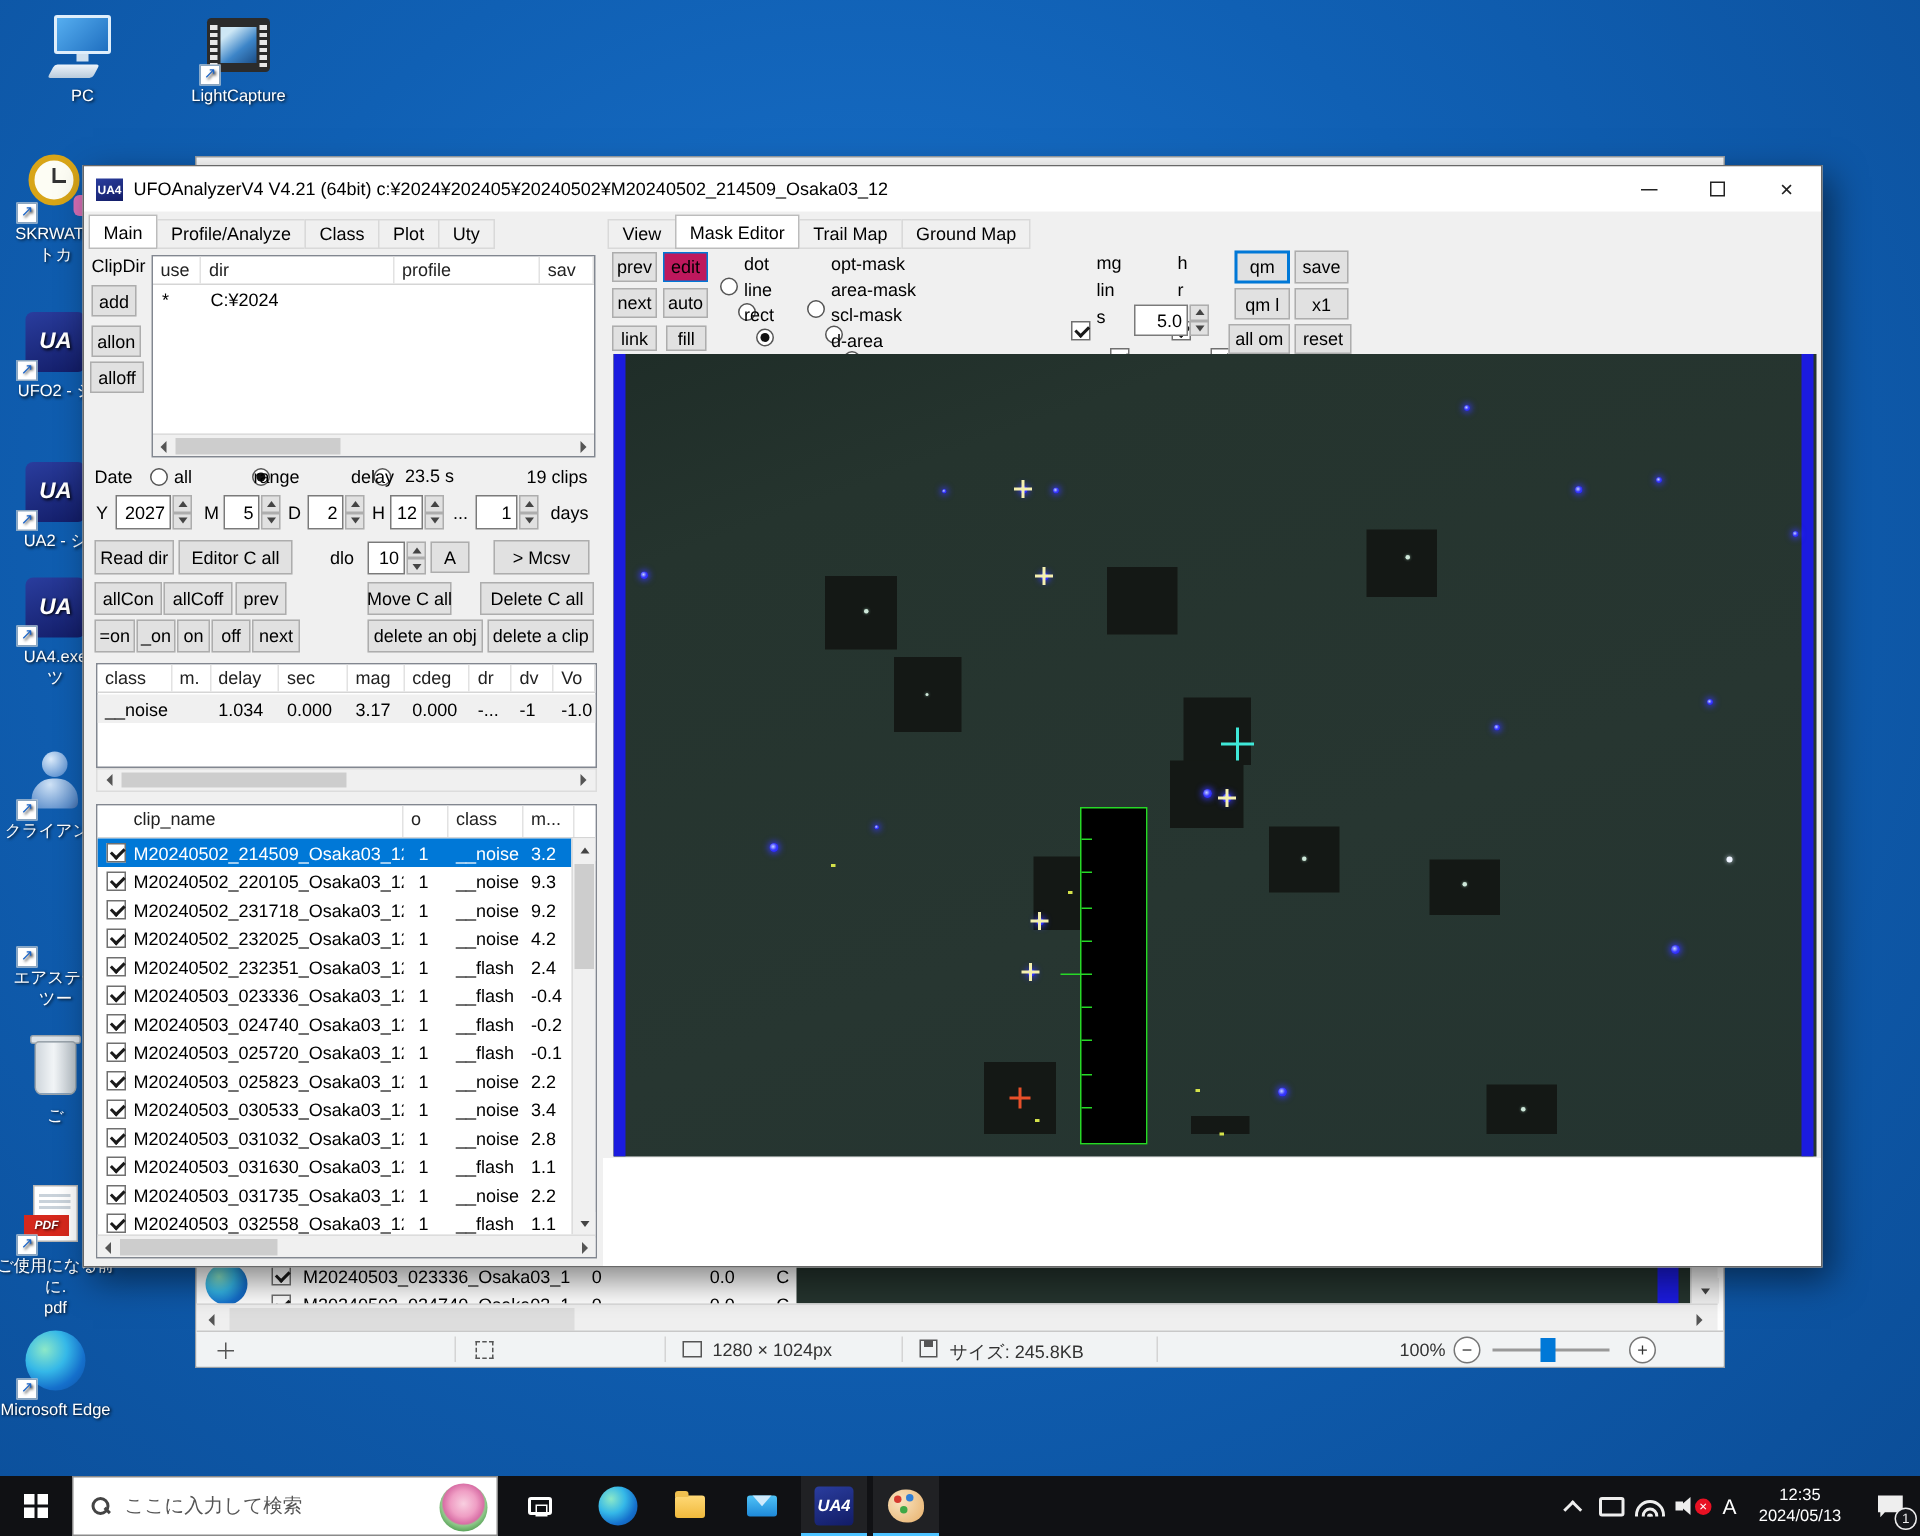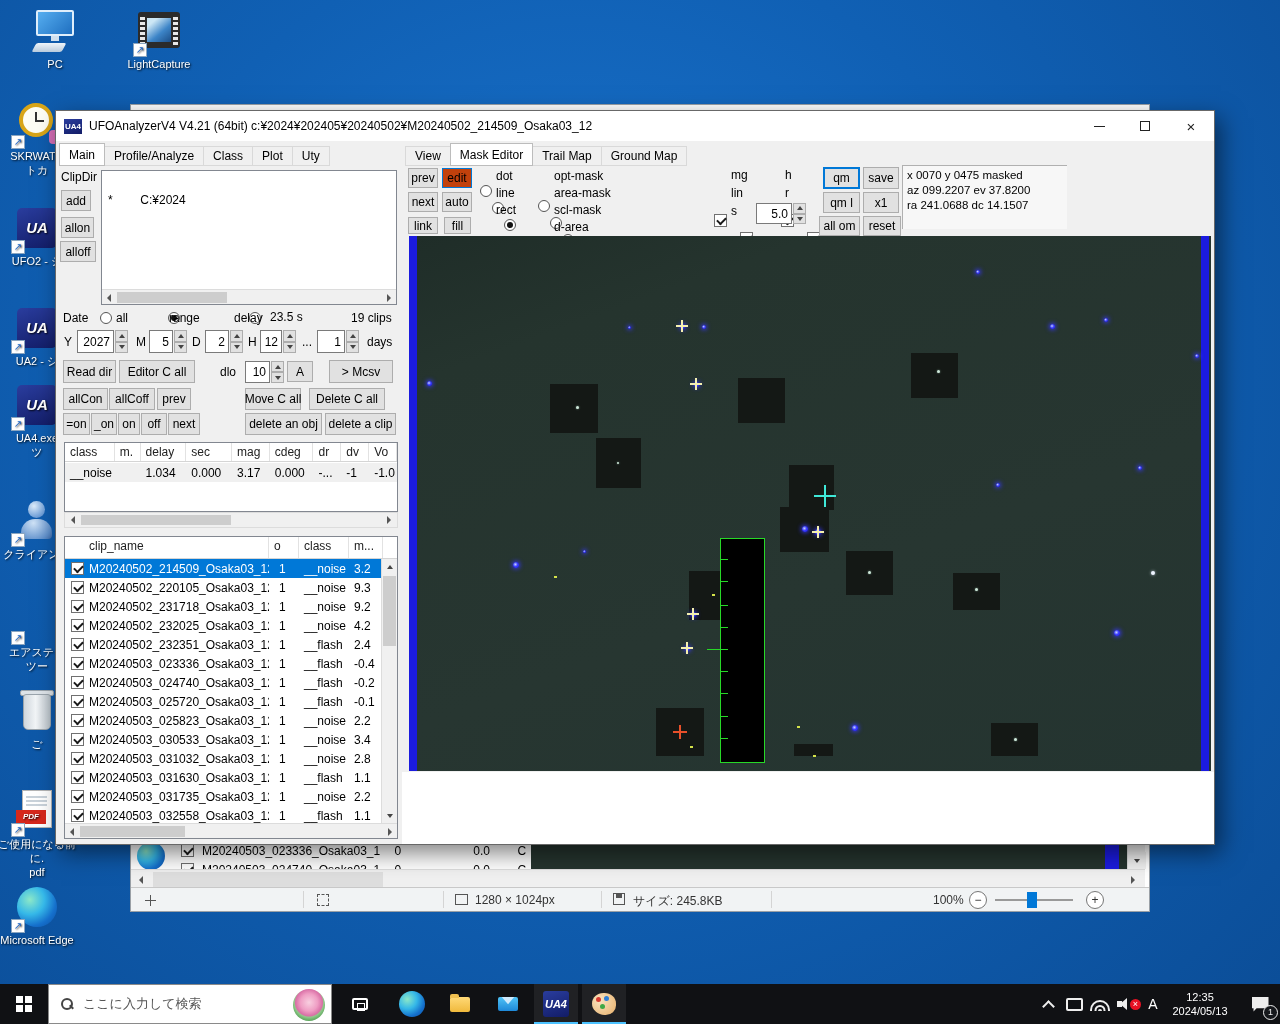--- a/index.html
+++ b/index.html
@@ -26,21 +26,21 @@
 .g-person .head{position:absolute;left:14px;top:3px;width:17px;height:17px;border-radius:50%;background:radial-gradient(circle at 35% 30%,#dcebfa,#6f9fd8 70%,#4a78b4)}
 .g-person .bodyp{position:absolute;left:7px;top:21px;width:31px;height:20px;border-radius:14px 14px 4px 4px;background:radial-gradient(circle at 40% 20%,#cfe2f6,#5f90cc 75%,#3f6aa8)}
 .g-bin .can{position:absolute;left:9px;top:6px;width:28px;height:36px;background:linear-gradient(90deg,#cfd6dc,#f2f5f7 45%,#b9c2c9);border-radius:3px 3px 5px 5px;border:1px solid #9aa4ac}
 .g-bin .lid{position:absolute;left:6px;top:2px;width:34px;height:6px;background:#dde3e8;border:1px solid #9aa4ac;border-radius:2px}
 .g-pdf .page{position:absolute;left:8px;top:2px;width:30px;height:38px;background:#fff;border:1px solid #b5b5b5}
 .g-pdf .strip{position:absolute;left:2px;top:22px;width:30px;height:14px;background:#d6281c;color:#fff;font-size:8px;font-weight:bold;line-height:14px;text-align:center}
 .g-pdf .lines{position:absolute;left:12px;top:6px;width:21px;height:12px;background:repeating-linear-gradient(#fff 0 2px,#c9d2da 2px 4px)}
 .g-edge .orb{position:absolute;left:3px;top:3px;width:40px;height:40px;border-radius:50%;background:radial-gradient(circle at 32% 32%,#8ce8c8,#35b8e8 38%,#1570cc 68%,#0a4da0)}
 
 .btn{position:absolute;background:#e1e1e1;border:1px solid #adadad;display:flex;align-items:center;justify-content:center;font-size:12px;white-space:nowrap;padding:0 3px}
-.btn.hl{background:#c2410c;border-color:#0078d7}
+.btn.hl{background:#be185d;border-color:#0078d7}
 .btn.hl2{border:2px solid #0078d7}
 .cb{width:13px;height:13px;border:1px solid #707070;background:#fff;display:inline-block;position:relative;flex:none}
 .cb.on::after{content:"";position:absolute;left:2px;top:2px;width:7px;height:4px;border-left:2px solid #1a1a1a;border-bottom:2px solid #1a1a1a;transform:rotate(-45deg)}
 .radio{width:12px;height:12px;border:1px solid #555;border-radius:50%;background:#fff;display:inline-block;position:relative;flex:none}
 .radio.sel::after{content:"";position:absolute;left:2px;top:2px;width:6px;height:6px;border-radius:50%;background:#111}
 .spin{position:absolute;display:flex;align-items:stretch}
 .spinbox{background:#fff;border:1px solid #7a7a7a;display:flex;align-items:center;justify-content:flex-end;padding:0 3px}
 .ud{display:flex;flex-direction:column;margin-left:1px}
 .udb{width:13px;flex:1;background:#e1e1e1;border:1px solid #adadad;display:flex;align-items:center;justify-content:center}
 .tri-u{width:0;height:0;border-left:3px solid transparent;border-right:3px solid transparent;border-bottom:4px solid #444}
@@ -304,20 +304,26 @@
     </div>
 
   
   <span class="lbl" style="left:5px;top:59px">ClipDir</span>
   <div class="btn" style="left:5px;top:79px;width:30px;height:21px">add</div>
   <div class="btn" style="left:5px;top:106px;width:33px;height:21px">allon</div>
   <div class="btn" style="left:4px;top:130px;width:36px;height:21px">alloff</div>
 
   
   <div class="lv" style="left:45px;top:59px;width:296px;height:135px">
+    <div class="lvhead" id="dir-head">
+        <span class="hcell" style="width: 36px;">use</span>
+        <span class="hcell" style="width: 146px;">dir</span>
+        <span class="hcell" style="width: 110px;">profile</span>
+        <span class="hcell" style="width: 40px;">sav</span>
+      </div>
     <div id="dir-rows" class="abs" style="left:0;top:20px;right:0">
         <div style="display: flex; height: 18px; align-items: center;">
           <span style="width: 36px; padding-left: 6px; overflow: hidden; white-space: nowrap;">*</span>
           <span style="width: 146px; padding-left: 6px; overflow: hidden; white-space: nowrap;">C:¥2024</span>
           <span style="width: 110px; padding-left: 6px; overflow: hidden; white-space: nowrap;"></span>
           <span style="width: 40px; padding-left: 6px; overflow: hidden; white-space: nowrap;"></span>
         </div>
       </div>
     <div class="sb" style="left:0;bottom:0;width:294px;height:15px;border-top:1px solid #dcdcdc">
       <div class="sbb" style="left:0;top:1px;width:14px;height:13px">
@@ -421,21 +427,21 @@
       </span>
   </div>
   <div class="btn" style="left:231px;top:250px;width:26px;height:21px">A</div>
   <div class="btn" style="left:273px;top:249px;width:64px;height:23px">&gt; Mcsv</div>
 
   
   <div class="btn" style="left:7px;top:277px;width:45px;height:22px">allCon</div>
   <div class="btn" style="left:53px;top:277px;width:46px;height:22px">allCoff</div>
   <div class="btn" style="left:101px;top:277px;width:34px;height:22px">prev</div>
   <div class="btn" style="left:189px;top:277px;width:56px;height:22px">Move C all</div>
-  <div class="btn" style="left:253px;top:277px;width:76px;height:22px">Delete C all</div>
+  <div class="btn" style="left:264px;top:277px;width:76px;height:22px">Delete C all</div>
 
   
   <div class="btn" style="left:7px;top:302px;width:27px;height:22px">=on</div>
   <div class="btn" style="left:35px;top:302px;width:26px;height:22px">_on</div>
   <div class="btn" style="left:62px;top:302px;width:22px;height:22px">on</div>
   <div class="btn" style="left:85px;top:302px;width:26px;height:22px">off</div>
   <div class="btn" style="left:112px;top:302px;width:32px;height:22px">next</div>
   <div class="btn" style="left:189px;top:302px;width:77px;height:22px">delete an obj</div>
   <div class="btn" style="left:269px;top:302px;width:71px;height:22px">delete a clip</div>
 
@@ -652,25 +658,20 @@
           <i class="tri-d"></i>
         </span>
       </span>
   </div>
   <div class="btn hl2" style="left:767px;top:56px;width:37px;height:22px">qm</div>
   <div class="btn" style="left:807px;top:56px;width:36px;height:22px">save</div>
   <div class="btn" style="left:767px;top:81px;width:37px;height:21px">qm l</div>
   <div class="btn" style="left:807px;top:81px;width:36px;height:21px">x1</div>
   <div class="btn" style="left:763px;top:105px;width:41px;height:20px">all om</div>
   <div class="btn" style="left:807px;top:105px;width:38px;height:20px">reset</div>
-  <div class="abs" style="left:846px;top:54px;width:165px;height:64px;background:#f7f7f7;border-left:1px solid #b0b0b0;border-top:1px solid #b0b0b0;padding:2px 0 0 4px;font-size:11.5px;line-height:15px">
-    <div>x 0070  y 0475  masked</div>
-    <div>az 099.2207 ev 37.8200</div>
-    <div>ra 241.0688 dc 14.1507</div>
-  </div>
 
   
   <div id="canvas">
     <div class="cedge" style="left:0;background:#1b1bdf"></div>
     <div class="cedge" style="left:792px;background:#1b1bdf"></div>
     <div id="canvas-objects">
         <div class="mask" style="left: 141px; top: 148px; width: 48px; height: 49px; position: absolute; background: rgb(20, 24, 21);"></div>
         <div class="mask" style="left: 187px; top: 202px; width: 45px; height: 50px; position: absolute; background: rgb(20, 24, 21);"></div>
         <div class="mask" style="left: 329px; top: 142px; width: 47px; height: 45px; position: absolute; background: rgb(20, 24, 21);"></div>
         <div class="mask" style="left: 380px; top: 229px; width: 45px; height: 45px; position: absolute; background: rgb(20, 24, 21);"></div>

